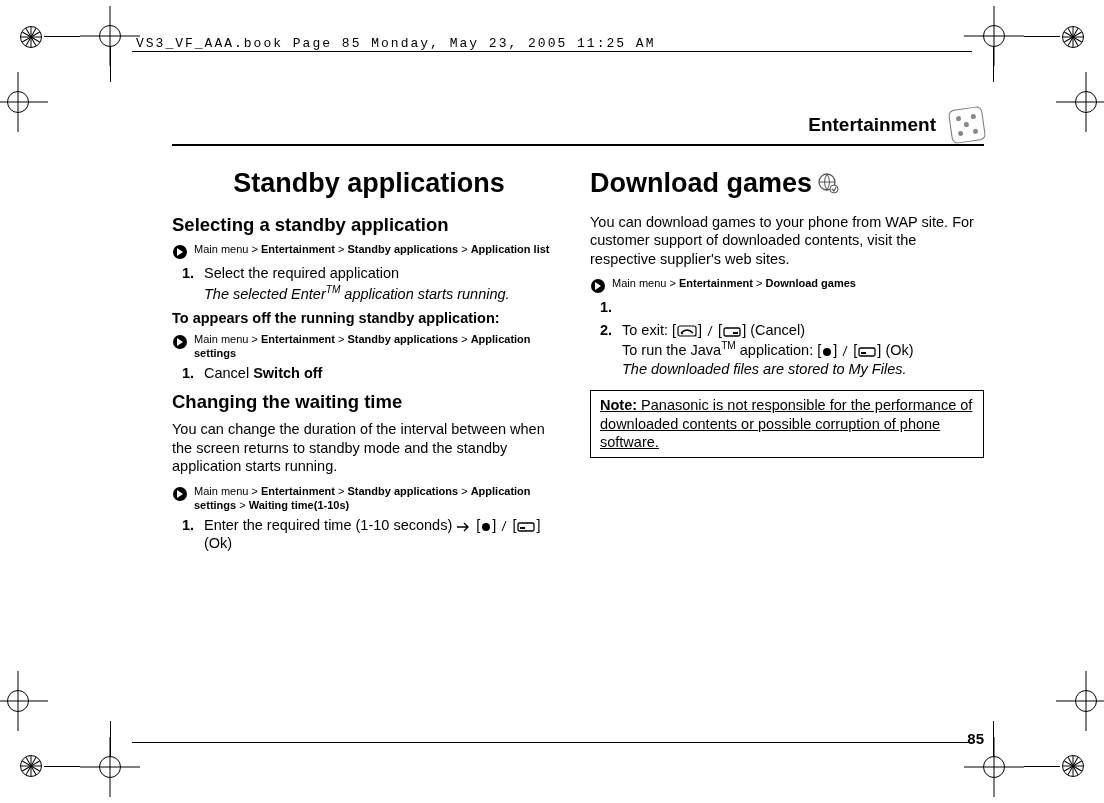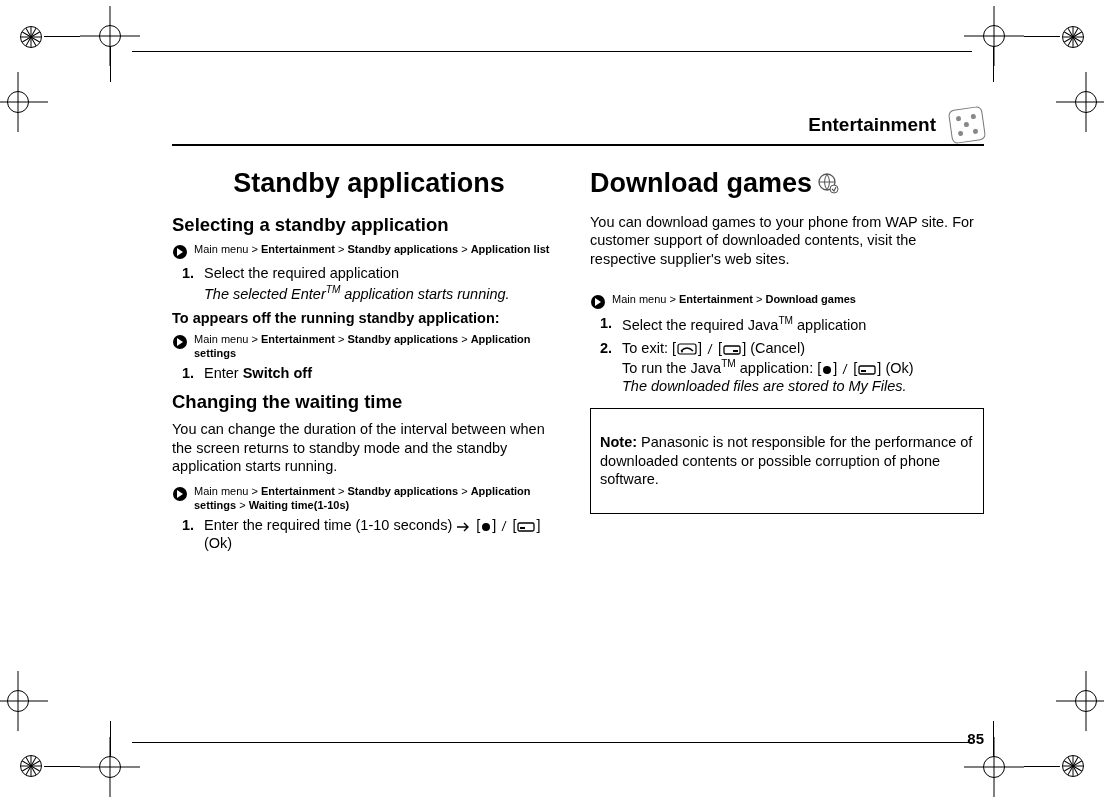--- a/index.html
+++ b/index.html
@@ -42,21 +42,21 @@
   .crumb .pin{flex:0 0 auto;margin-top:2px;}
   .pin{width:16px;height:16px;}
   .crumb .text{flex:1;font-size:11px;}
   .b{font-weight:800;}
   ol.steps{list-style:none;padding:0;margin:4px 0 4px 0;}
   ol.steps>li{display:flex;gap:10px;margin:4px 0;}
   ol.steps>li .num{width:22px;font-weight:800;flex:0 0 auto;text-align:right;}
   ol.steps>li .body{flex:1;}
   .em{font-style:italic;}
   .sup{font-size:0.7em;vertical-align:super;}
-  .notebox{border:1.5px solid #000;padding:24px 9px;margin-top:12px;font-size:14.5px;}
+  .notebox{border:1.5px solid #000;padding:5px 9px;margin-top:12px;font-size:14.5px;text-decoration:underline;}
   .pnum{position:absolute;right:0;bottom:-34px;font-weight:700;font-size:15px;}
   .kicon{display:inline-block;vertical-align:-2px;margin:0 1px;}
   svg{display:block;}
 </style>
 </head>
 <body>
 
 <div class="page">
 
   <div class="reg" style="left:80px;top:6px">
@@ -122,20 +122,21 @@
   <div class="tick tick-h" style="right:44px;top:36px"></div>
   <div class="tick tick-h" style="left:44px;bottom:36px"></div>
   <div class="tick tick-h" style="right:44px;bottom:36px"></div>
   <div class="tick tick-v" style="left:110px;top:46px"></div>
   <div class="tick tick-v" style="right:110px;top:46px"></div>
   <div class="tick tick-v" style="left:110px;bottom:46px"></div>
   <div class="tick tick-v" style="right:110px;bottom:46px"></div>
 
   <div class="top-line"></div>
   <div class="bot-line"></div>
+  <div class="run-head">VS3_VF_AAA.book  Page 85  Monday, May 23, 2005  11:25 AM</div>
 
   <div class="content">
     <div class="header">
       <div class="header-title">Entertainment</div>
       <div class="dice">
         <i style="left:6px;top:6px"></i>
           <i style="right:6px;top:6px"></i>
         <i style="left:13px;top:13px"></i>
         <i style="left:6px;bottom:6px"></i>
           <i style="right:6px;bottom:6px"></i>
@@ -173,21 +174,21 @@
               <circle cx="8" cy="8" r="7" fill="#000"></circle>
               <path d="M5 4 L11 8 L5 12 Z" fill="#fff"></path>
             </svg>
           <div class="text">
             <span>Main menu &gt; </span><span class="b">Entertainment</span><span> &gt; </span><span class="b">Standby applications</span><span> &gt; </span><span class="b">Application settings</span>
           </div>
         </div>
         <ol class="steps">
           <li>
             <div class="num">1.</div>
-            <div class="body"><span>Enter </span><span class="b">Switch off</span></div>
+            <div class="body"><span>Cancel </span><span class="b">Switch off</span></div>
           </li>
         </ol>
 
         <h2>Changing the waiting time</h2>
         <div>You can change the duration of the interval between when the screen returns to standby mode and the standby application starts running.</div>
         <div class="crumb" style="margin-top:8px">
           <svg class="pin" viewBox="0 0 16 16">
               <circle cx="8" cy="8" r="7" fill="#000"></circle>
               <path d="M5 4 L11 8 L5 12 Z" fill="#fff"></path>
             </svg>
@@ -223,34 +224,33 @@
         <h1 style="display:flex;align-items:center;gap:4px">
           <span>Download games</span>
           <svg width="24" height="24" viewBox="0 0 24 24">
               <circle cx="11" cy="11" r="8" fill="none" stroke="#555" stroke-width="1.3"></circle>
               <path d="M3 11 H19 M11 3 Q16 11 11 19 M11 3 Q6 11 11 19" fill="none" stroke="#555" stroke-width="1"></path>
               <circle cx="18" cy="18" r="4" fill="#fff" stroke="#555" stroke-width="1"></circle>
               <path d="M16 18 L18 20 L20 16" fill="none" stroke="#555" stroke-width="1.2"></path>
             </svg>
         </h1>
         <div>You can download games to your phone from WAP site. For customer support of downloaded contents, visit the respective supplier's web sites.</div>
-        <div class="crumb" style="margin-top:24px">
+        <div class="crumb" style="margin-top:8px">
           <svg class="pin" viewBox="0 0 16 16">
               <circle cx="8" cy="8" r="7" fill="#000"></circle>
               <path d="M5 4 L11 8 L5 12 Z" fill="#fff"></path>
             </svg>
           <div class="text">
             <span>Main menu &gt; </span><span class="b">Entertainment</span><span> &gt; </span><span class="b">Download games</span>
           </div>
         </div>
         <ol class="steps">
           <li>
             <div class="num">1.</div>
             <div class="body">
-              <div><span>Select the required Java</span><span class="sup">TM</span><span> application</span></div>
             </div>
           </li>
           <li>
             <div class="num">2.</div>
             <div class="body">
               <div>
                 <span>To exit: </span>
                 <span>[</span><svg class="kicon" width="20" height="12" viewBox="0 0 20 12">
                     <rect x="1" y="1" width="18" height="10" rx="2" fill="none" stroke="#000" stroke-width="1.2"></rect>
                     <path d="M4 8 Q10 2 16 8" fill="none" stroke="#000" stroke-width="1.5"></path>

